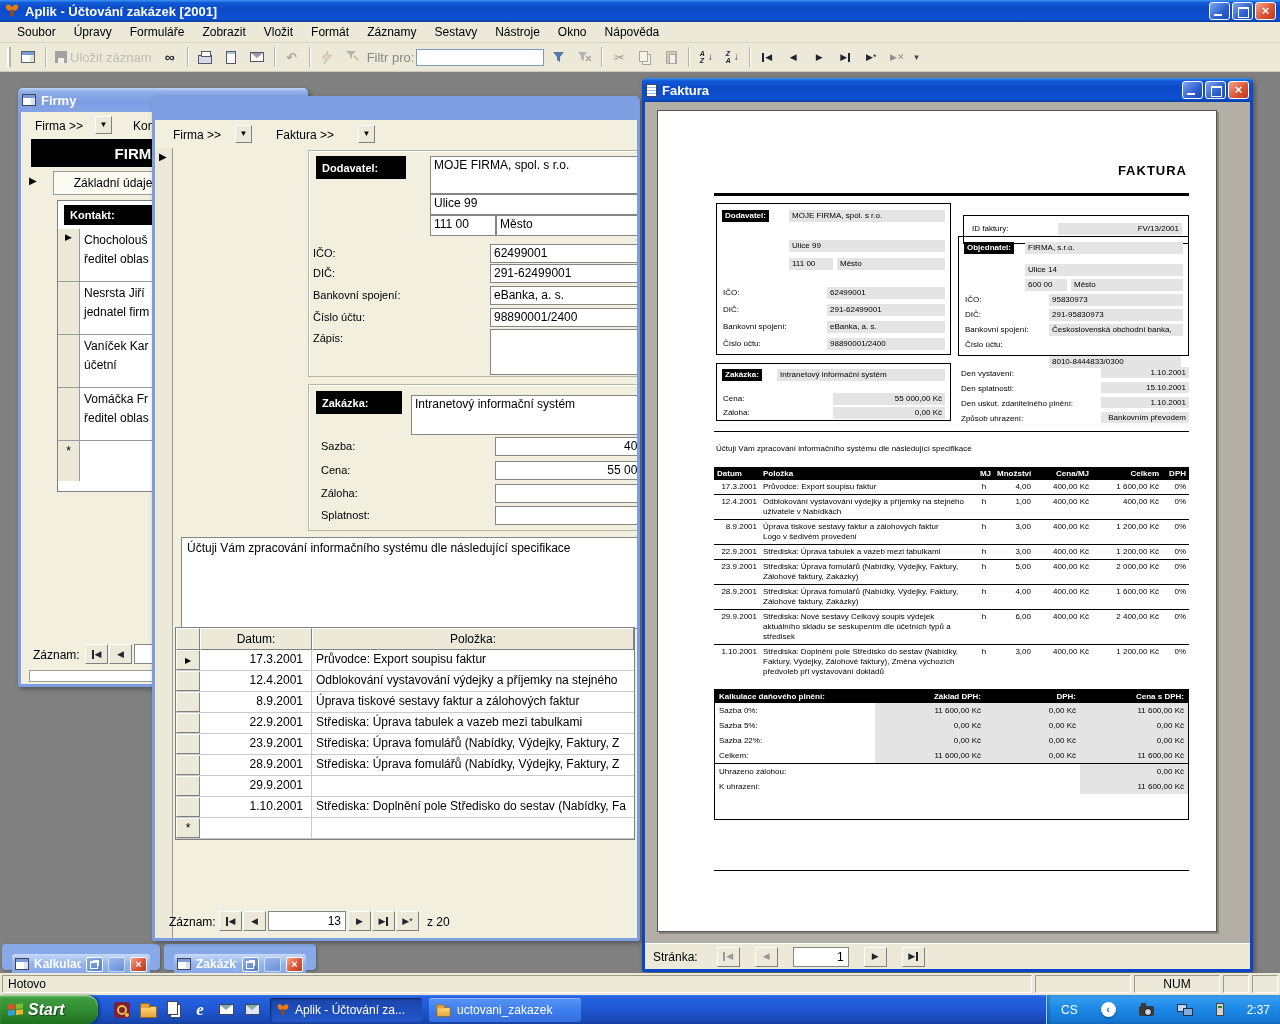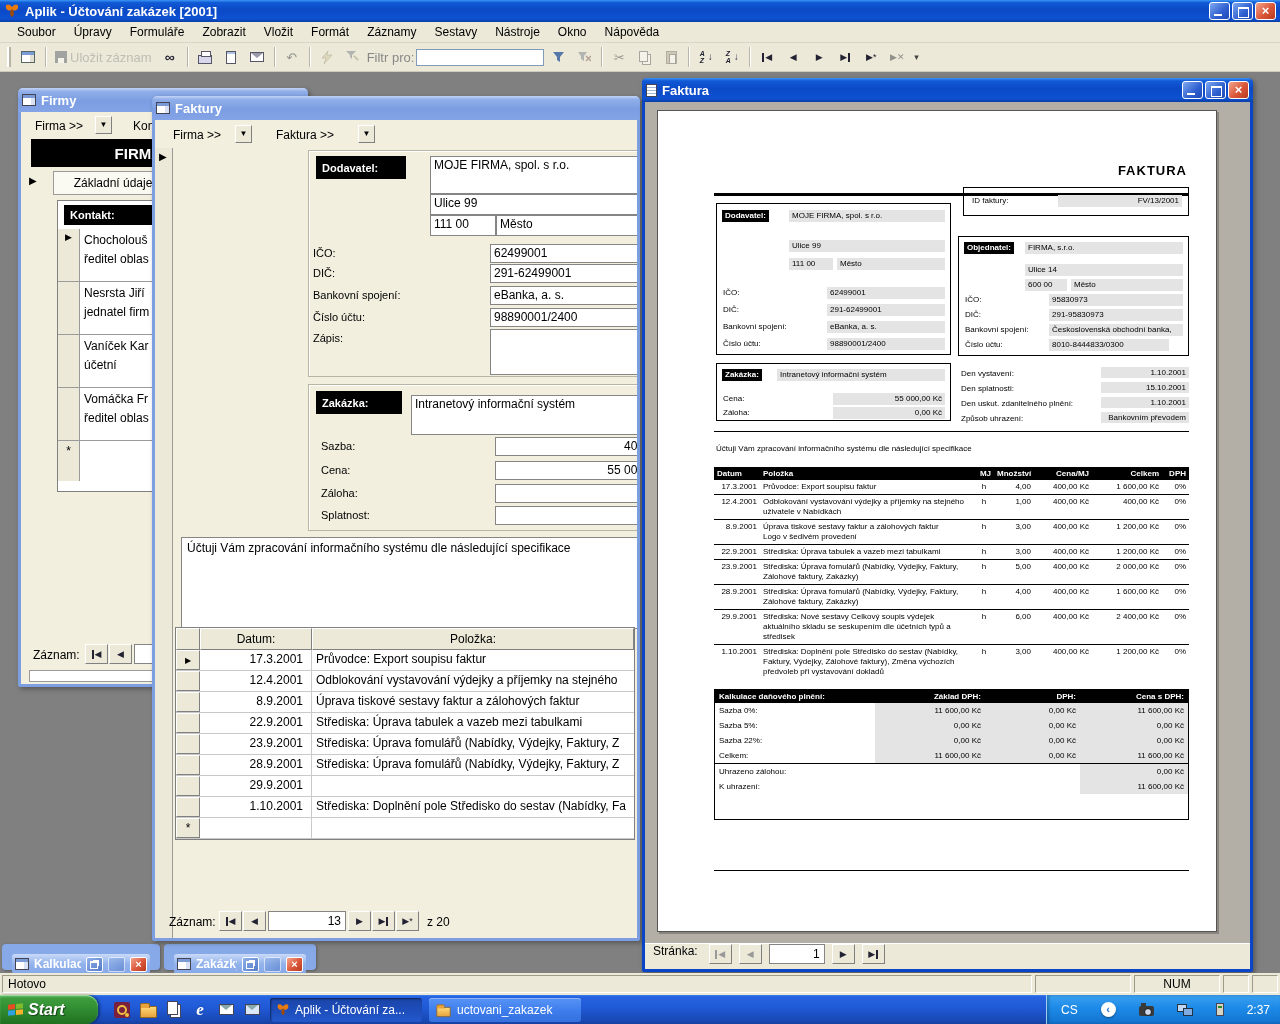--- a/index.html
+++ b/index.html
@@ -119,21 +119,21 @@
   table.taxtab{border-collapse:collapse;table-layout:fixed;width:473px;font-size:8px}
   .taxtab th{background:#000;color:#fff;padding:2px 4px;text-align:right;white-space:nowrap}
   .taxtab th.l{text-align:left}
   .taxtab td{padding:3px 4px;white-space:nowrap}
   .taxtab td.v{text-align:right;background:#E4E4E4}
   .taxtab tr.sep td{border-top:1px solid #000}
   .datesrow{position:absolute;width:228px;height:14px;font-size:8px}
   .datesrow .dl{position:absolute;left:0;top:2px;white-space:nowrap}
   .datesrow .dv{position:absolute;right:0;top:0;width:88px;text-align:right;background:#E4E4E4;padding:1px 3px}
 
-  .pvfoot{position:absolute;left:0;right:0;bottom:0;height:26px;background:#ECE9D8;border-top:1px solid #fff;display:flex;align-items:flex-start;gap:7px;padding:0 8px;font-size:12px}
+  .pvfoot{position:absolute;left:0;right:0;bottom:0;height:26px;background:#ECE9D8;border-top:1px solid #fff;display:flex;align-items:center;gap:15px;padding:0 8px;font-size:12px}
 
   
   .minwin{position:absolute;height:26px;border-radius:4px;background:#88A9E8;box-shadow:1px 1px 3px rgba(0,0,0,.3)}
   .minwin .wtitle{height:20px;margin:10px;border-radius:3px;padding:0 3px;font-size:12px;
       background:linear-gradient(180deg,#C9DAF8,#93B3EC 50%,#86A8E8)}
   .mbtn{width:17px;height:15px;border-radius:2px;border:1px solid #fff;position:relative;background:linear-gradient(135deg,#8FB0E8,#537BC8)}
   .mbtn.d{opacity:.55}
   .mbtn.close{background:linear-gradient(135deg,#F2A58C,#DB5639 55%,#B83B1F);color:#fff;font-size:11px;font-weight:bold;line-height:13px;text-align:center}
   .mbtn.g-rest::after{left:3px;top:3px;width:6px;height:5px}
 
@@ -383,24 +383,20 @@
           </span>
         <span class="abs navbtn" style="left:88px;top:532px">
             <span class="navg">◀</span>
           </span>
         <span class="abs navbox" style="left:113px;top:532px;width:70px"></span>
         <div class="abs" style="left:8px;top:558px;width:272px;height:12px;background:#fff;border:1px solid #9a9a9a"></div>
       </div>
     </div>
 
     <div class="win inactive" style="left:152px;top:24px;width:488px;height:845px;z-index:2">
-      <div class="wtitle">
-        <span class="i-formwin"></span>
-        <span>Faktury</span>
-      </div>
       <div class="wcontent">
 
         <span class="abs flbl" style="left:18px;top:8px;font-size:12px">Firma &gt;&gt;</span>
         <span class="abs combo" style="left:80px;top:5px">▼</span>
         <span class="abs flbl" style="left:121px;top:8px;font-size:12px">Faktura &gt;&gt;</span>
         <span class="abs combo" style="left:203px;top:5px">▼</span>
 
         <div class="abs" style="left:0;top:28px;right:0;bottom:0">
           <div class="abs" style="left:0;top:0;width:18px;bottom:0;background:#ECE9D8;border-right:1px solid #9a9a9a">
             <span class="selarrow" style="position:absolute;left:4px;top:4px">▶</span>
@@ -545,39 +541,39 @@
             <span class="plbl" style="left:6px;top:85px">IČO:</span>
             <span class="shv" style="left:110px;top:83px;width:118px">62499001</span>
             <span class="plbl" style="left:6px;top:102px">DIČ:</span>
             <span class="shv" style="left:110px;top:100px;width:118px">291-62499001</span>
             <span class="plbl" style="left:6px;top:119px">Bankovní spojení:</span>
             <span class="shv" style="left:110px;top:117px;width:118px">eBanka, a. s.</span>
             <span class="plbl" style="left:6px;top:136px">Číslo účtu:</span>
             <span class="shv" style="left:110px;top:134px;width:118px">98890001/2400</span>
           </div>
 
-          <div class="pbox" style="left:305px;top:76px;width:226px;height:29px">
+          <div class="pbox" style="left:305px;top:104px;width:226px;height:29px">
             <span class="plbl" style="left:8px;top:9px">ID faktury:</span>
             <span class="shv r" style="left:94px;top:7px;width:124px">FV/13/2001</span>
           </div>
 
           <div class="pbox" style="left:300px;top:125px;width:231px;height:120px">
             <span class="pblk" style="left:5px;top:5px">Objednatel:</span>
             <span class="shv" style="left:66px;top:5px;width:158px">FIRMA, s.r.o.</span>
             <span class="shv" style="left:66px;top:27px;width:158px">Ulice 14</span>
             <span class="shv" style="left:66px;top:42px;width:42px">600 00</span>
             <span class="shv" style="left:112px;top:42px;width:112px">Město</span>
             <span class="plbl" style="left:6px;top:59px">IČO:</span>
             <span class="shv" style="left:90px;top:57px;width:134px">95830973</span>
             <span class="plbl" style="left:6px;top:74px">DIČ:</span>
             <span class="shv" style="left:90px;top:72px;width:134px">291-95830973</span>
             <span class="plbl" style="left:6px;top:89px">Bankovní spojení:</span>
             <span class="shv" style="left:90px;top:87px;width:134px">Československá obchodní banka,</span>
             <span class="plbl" style="left:6px;top:104px">Číslo účtu:</span>
-            <span class="shv" style="left:90px;top:102px;width:120px">8010-8444833/0300</span>
+            <span class="shv" style="left:90px;top:119px;width:132px">8010-8444833/0300</span>
           </div>
 
           <div class="pbox" style="left:58px;top:252px;width:235px;height:58px">
             <span class="pblk" style="left:5px;top:5px">Zakázka:</span>
             <span class="shv" style="left:60px;top:5px;width:168px">Intranetový informační systém</span>
             <span class="plbl" style="left:6px;top:31px">Cena:</span>
             <span class="shv r" style="left:116px;top:29px;width:112px">55 000,00 Kč</span>
             <span class="plbl" style="left:6px;top:45px">Záloha:</span>
             <span class="shv r" style="left:116px;top:43px;width:112px">0,00 Kč</span>
           </div>

